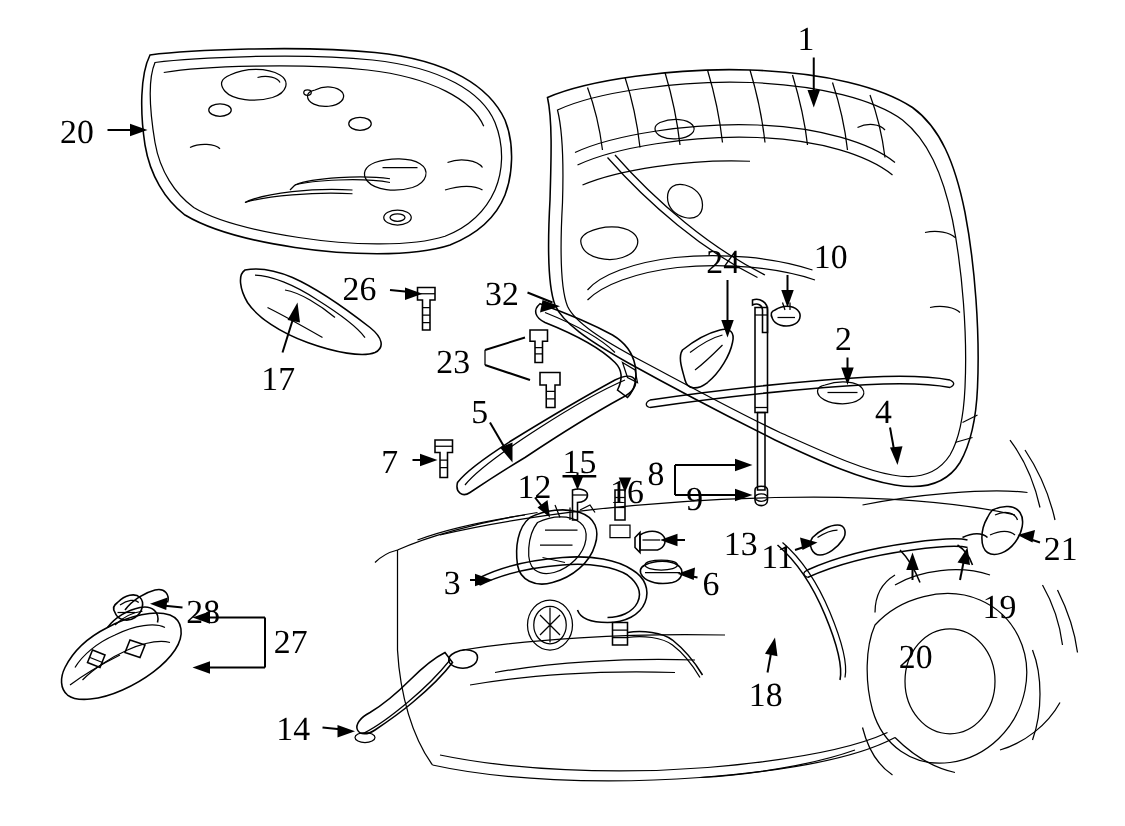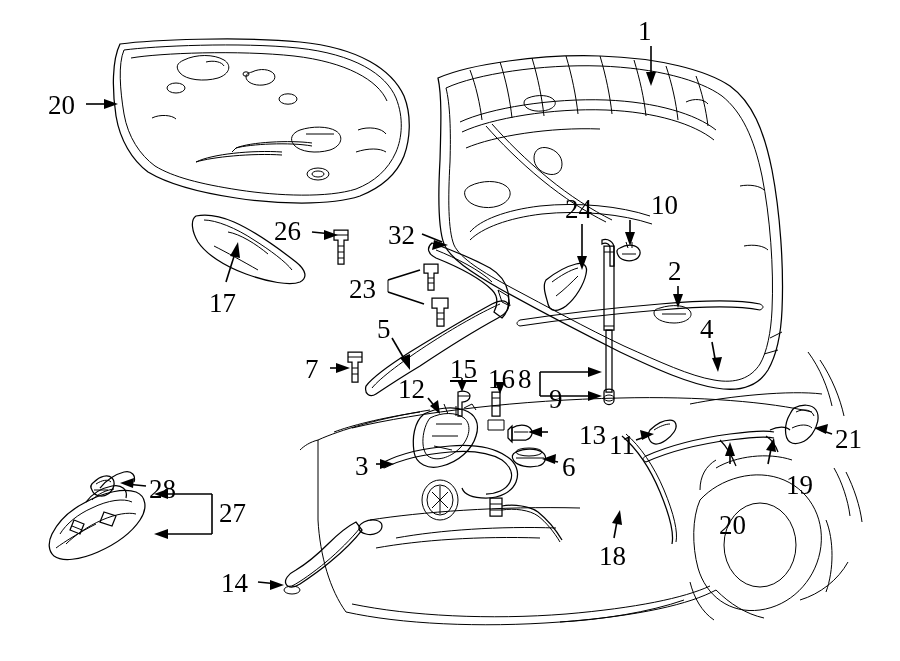--- a/index.html
+++ b/index.html
@@ -435,23 +435,23 @@
   <div class="callout" style="left:565px; top:196px;">24</div>
   <div class="callout" style="left:651px; top:192px;">10</div>
   <div class="callout" style="left:388px; top:222px;">32</div>
   <div class="callout" style="left:668px; top:258px;">2</div>
   <div class="callout" style="left:349px; top:276px;">23</div>
   <div class="callout" style="left:209px; top:290px;">17</div>
   <div class="callout" style="left:700px; top:316px;">4</div>
   <div class="callout" style="left:377px; top:316px;">5</div>
   <div class="callout" style="left:305px; top:356px;">7</div>
   <div class="callout" style="left:450px; top:356px;text-decoration:underline;">15</div>
-  <div class="callout" style="left:488px; top:366px;">16</div>
+  <div class="callout" style="left:488px; top:380px;">16</div>
   <div class="callout" style="left:518px; top:366px;">8</div>
-  <div class="callout" style="left:398px; top:376px;text-align:center;">12</div>
+  <div class="callout" style="left:414px; top:376px;text-align:center;">12</div>
   <div class="callout" style="left:549px; top:386px;">9</div>
   <div class="callout" style="left:579px; top:422px;text-align:center;">13</div>
   <div class="callout" style="left:609px; top:432px;">11</div>
   <div class="callout" style="left:835px; top:426px;">21</div>
   <div class="callout" style="left:355px; top:453px;">3</div>
   <div class="callout" style="left:562px; top:454px;">6</div>
   <div class="callout" style="left:149px; top:476px;">28</div>
   <div class="callout" style="left:719px; top:472px;margin-top:40px;">20</div>
   <div class="callout" style="left:786px; top:472px;">19</div>
   <div class="callout" style="left:219px; top:500px;">27</div>

